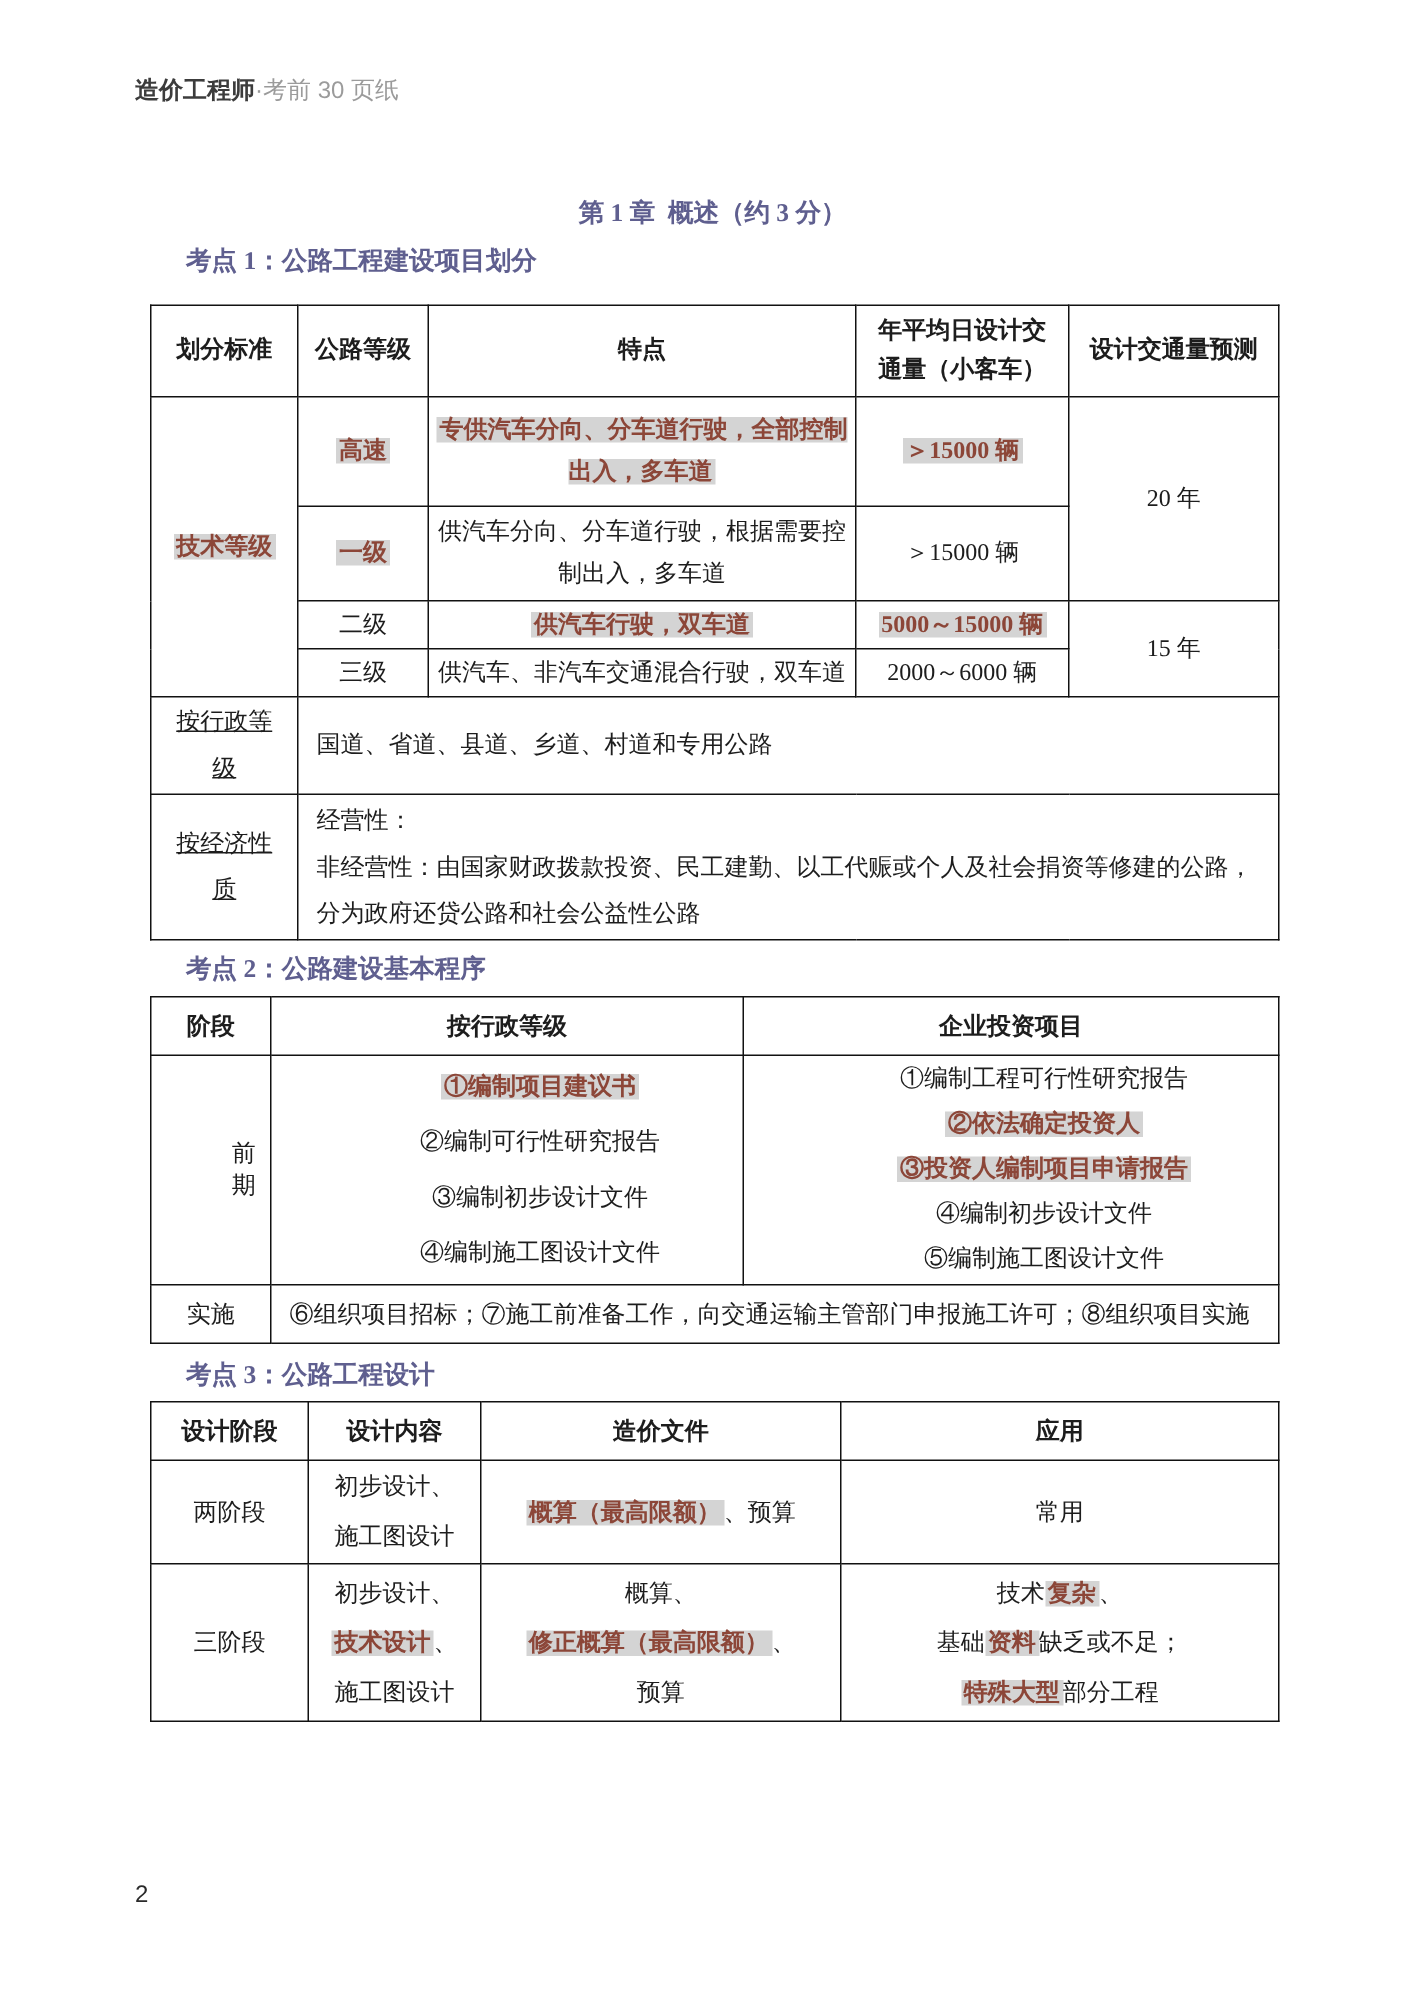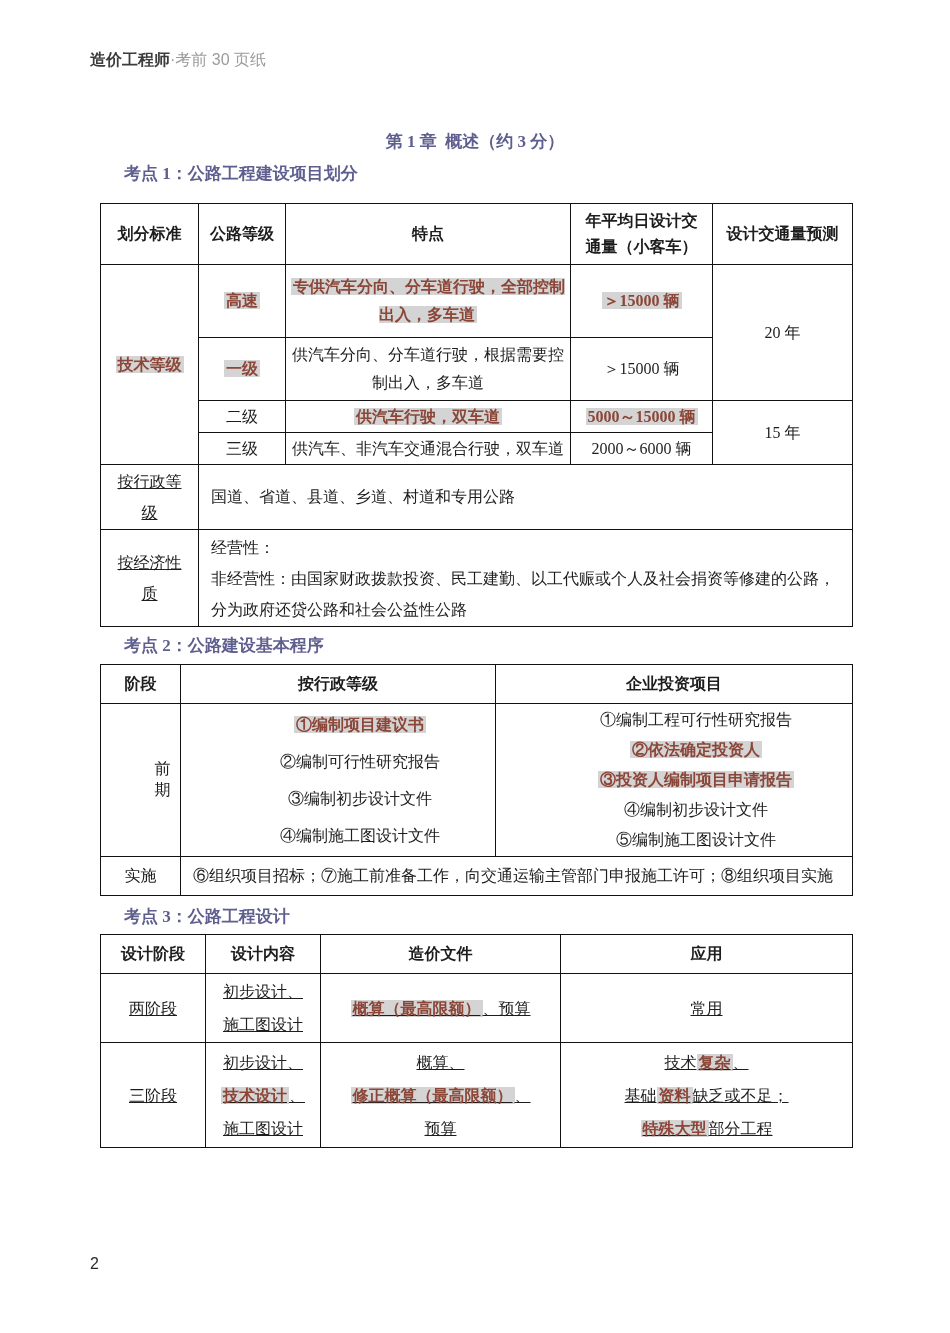--- a/index.html
+++ b/index.html
@@ -44,21 +44,21 @@
   .t1 .r-g3    td { height:29px; }
   .t1 .r-admin td { height:62px; }
   .t1 .r-econ  td { height:94px; line-height:31px; }
 
   .t2 .r-head  th { height:36px; }
   .t2 .r-early td { height:150px;padding-left:48px; }
   .t2 .r-impl  td { height:36px;margin-top:24px; }
   .t2 .item-gov { line-height:37px; }
   .t2 .item-ent { line-height:30px; }
 
-  .t3 td { line-height:33px;text-decoration:underline; }
+  .t3 td { line-height:33px; }
   .t3 .r-head th { height:36px; line-height:normal; }
   .t3 .r-two   td { height:64px; }
   .t3 .r-three td { height:102px; }
 
   .wrap-4 { display:inline-block; width:4.05em; line-height:31px;text-decoration:underline; }
   .wrap-7 { display:inline-block; width:7.1em; }
 
   .left { text-align:left; padding-left:12px; padding-right:10px; }
 
   .hl {

